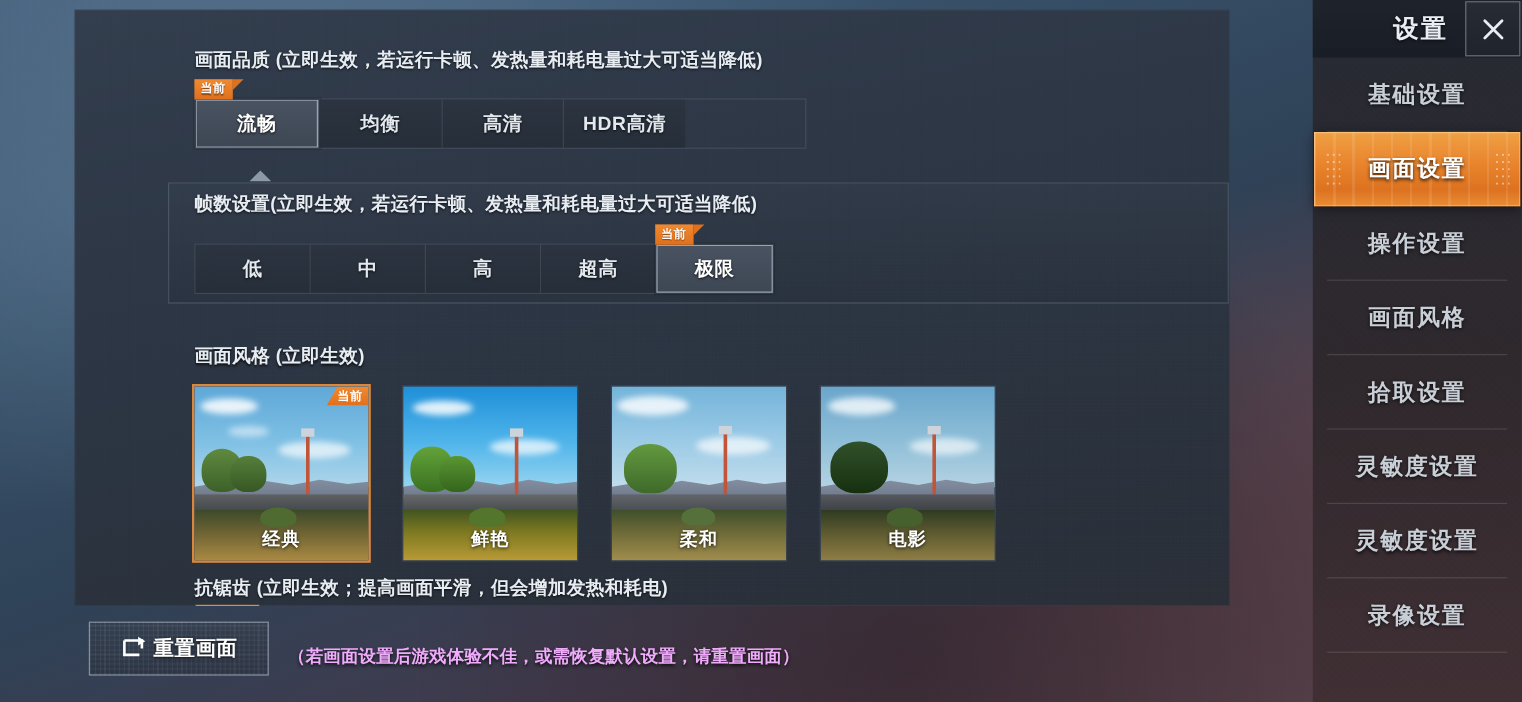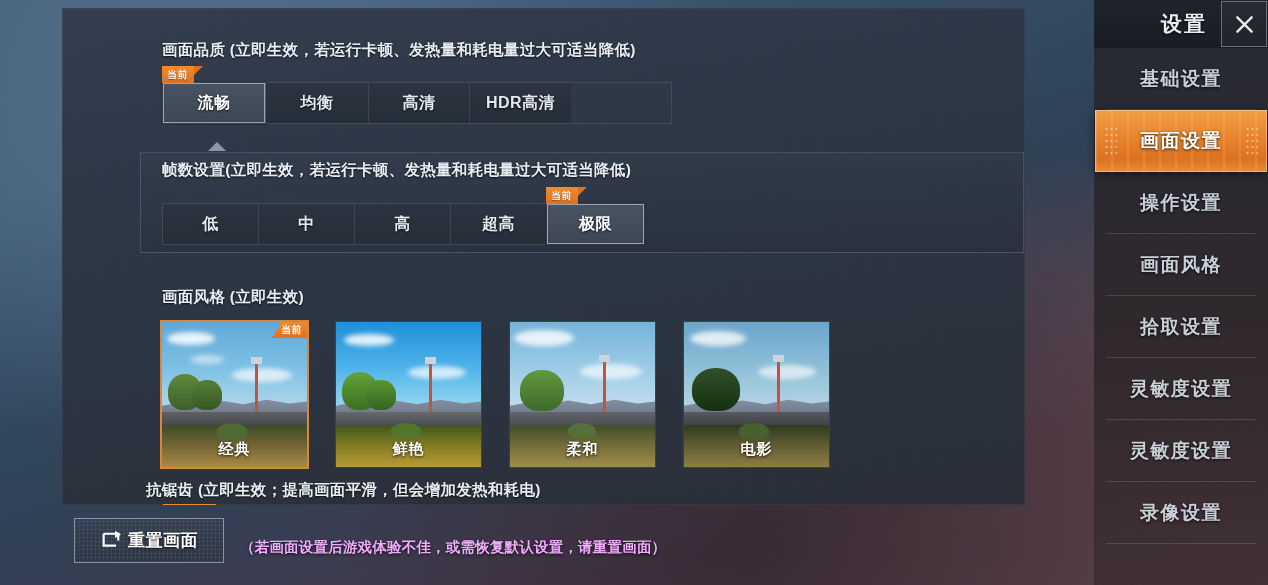--- a/index.html
+++ b/index.html
@@ -122,21 +122,21 @@
            clip-path:polygon(0 55%,12% 40%,26% 52%,40% 30%,56% 48%,72% 26%,88% 44%,100% 34%,100% 100%,0 100%); }
   .tower { position:absolute; width:3px; background:#c0553a; }
   .tower::before{ content:""; position:absolute; left:-4px; top:-5px; width:11px; height:7px; background:#cdd3da; }
   .tree  { position:absolute; border-radius:48% 48% 42% 42%; }
   .road  { position:absolute; left:0; right:0; height:9%;
            background:linear-gradient(180deg,#5d5f61,#46484a); }
   .field { position:absolute; left:0; right:0; bottom:0; }
   .bush  { position:absolute; border-radius:50% 50% 35% 35%; }
 
   
-  #aa-title { position:absolute; left:84px; top:472px; z-index:3; }
+  #aa-title { position:absolute; left:100px; top:472px; z-index:3; }
   #aa-badge {
     position:absolute; left:101px; top:496px; width:53px; height:8px;
     background:linear-gradient(180deg,#f08a30,#e0701c); z-index:3; overflow:hidden;
   }
   #aa-badge::after{
     content:""; position:absolute; right:-5px; top:0;
     border-top:8px solid #e0701c; border-right:5px solid transparent;
   }
 
   

